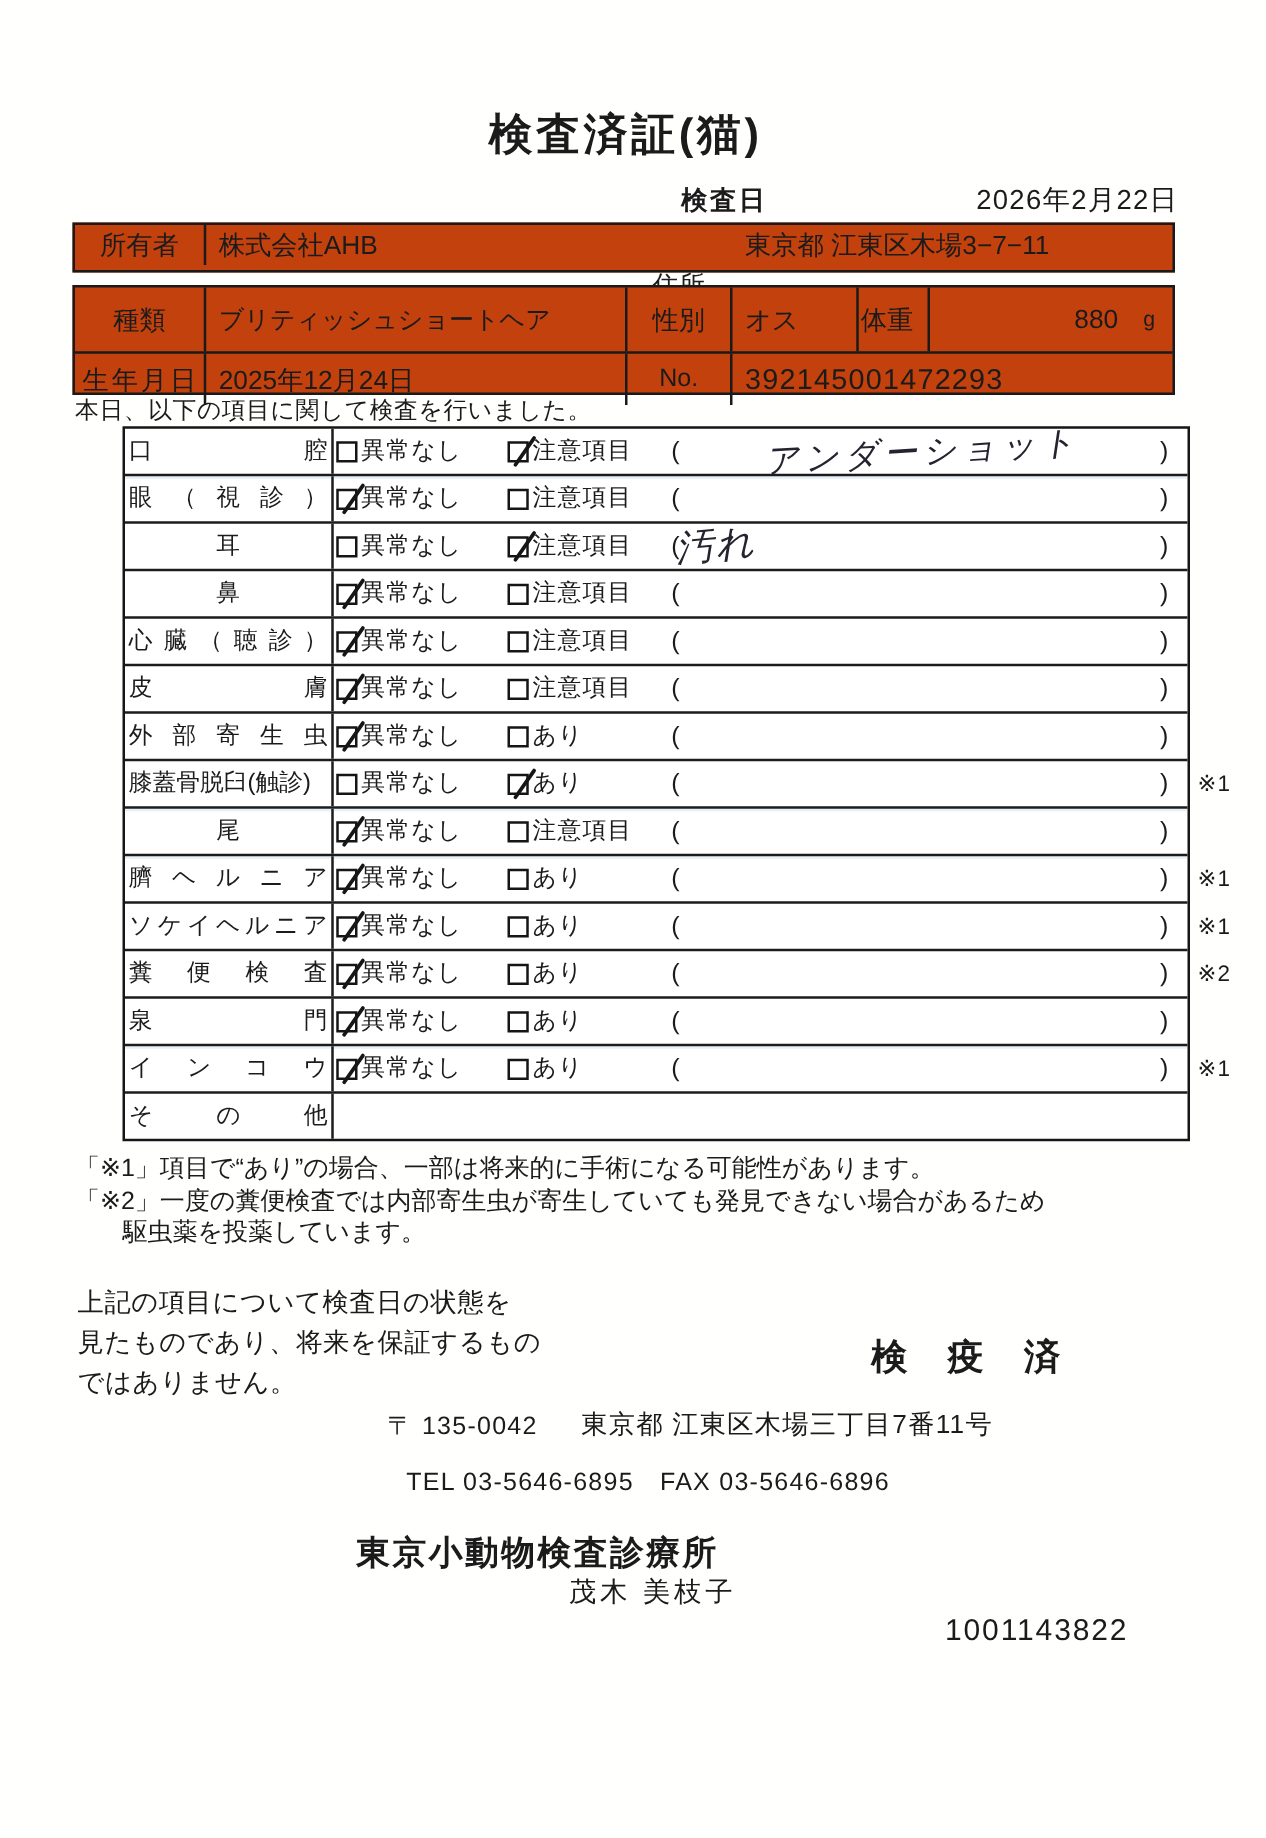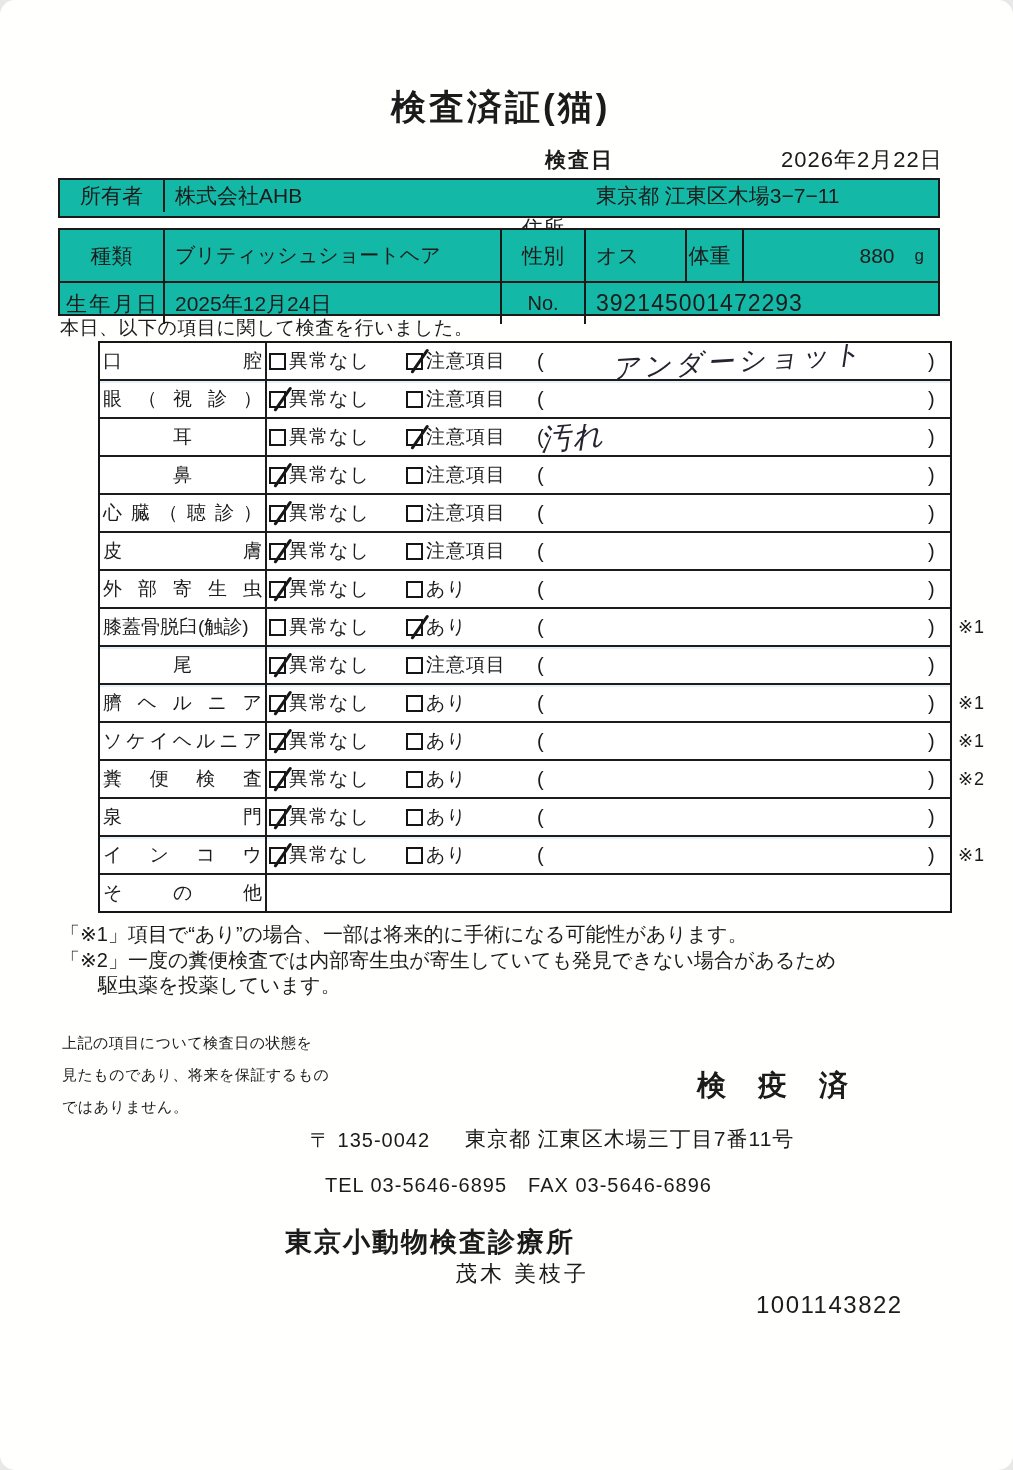--- a/index.html
+++ b/index.html
@@ -6,33 +6,32 @@
   body{
     font-family:"Liberation Sans","DejaVu Sans",sans-serif;
     background:#e8e8e8;
   }
   #page{
     position:relative;
     width:1013px;height:1470px;
     background:#fffffe;
     color:#1b1b1b;
     overflow:hidden;
-    border-radius:15px;
   }
   .abs{position:absolute;}
 
   
   .title{
     left:391px;top:84px;
     font-size:35px;font-weight:700;letter-spacing:3px;
   }
   .date-label{left:545px;top:146px;font-size:21px;font-weight:600;letter-spacing:2px;}
   .date-value{left:781px;top:145px;font-size:22px;letter-spacing:1px;}
 
-  .hbox{border:2px solid #1a1a1a;background:#14b8a6;}
+  .hbox{border:2px solid #1a1a1a;background:#c2410c;}
   .hrow{position:relative;display:flex;align-items:center;}
   .hcell{position:absolute;top:0;bottom:0;display:flex;align-items:center;font-size:21px;}
   .hcell.center{justify-content:center;}
   .hcell.rborder{border-right:2px solid #1a1a1a;}
   .hcell.jlabel{padding:0 6px;}
   .jtext{width:100%;text-align:justify;text-align-last:justify;}
 
   #owner-box{left:58px;top:178px;width:878px;height:36px;}
   #pet-box{left:58px;top:228px;width:878px;height:84px;}
   #pet-box .hrow{height:51px;}
@@ -83,21 +82,21 @@
   }
   .note.big{font-size:30px;letter-spacing:2px;transform:rotate(-5deg) skewX(-14deg);left:290px;}
   .iremark{position:absolute;left:858px;top:0;width:48px;font-size:18px;line-height:36px;letter-spacing:1px;}
 
   
   .fn1{left:60px;top:921px;font-size:20px;}
   .fn2{left:60px;top:947px;font-size:20px;}
   .fn3{left:98px;top:972px;font-size:20px;}
 
   
-  .disclaimer{left:62px;top:1027px;font-size:15px;line-height:32px;letter-spacing:0.5px;}
+  .disclaimer{left:62px;top:1027px;font-size:21px;line-height:32px;letter-spacing:0.5px;}
   .stamp{left:697px;top:1066px;font-size:29px;font-weight:600;letter-spacing:12px;}
   .postal{left:310px;top:1127px;font-size:20px;letter-spacing:1px;}
   .addr2{left:465px;top:1125px;font-size:21px;letter-spacing:1px;}
   .telfax{left:325px;top:1172px;font-size:20px;letter-spacing:1px;}
   .clinic-name{left:285px;top:1224px;font-size:27px;font-weight:600;letter-spacing:2px;}
   .vet-name{left:455px;top:1259px;font-size:22px;letter-spacing:3px;}
   .serial{left:756px;top:1291px;font-size:24px;letter-spacing:1.5px;}
 
   .weight-val{margin-left:auto;padding-right:10px;font-size:21px;}
   .weight-unit{font-size:17px;padding-right:14px;padding-left:10px;}

